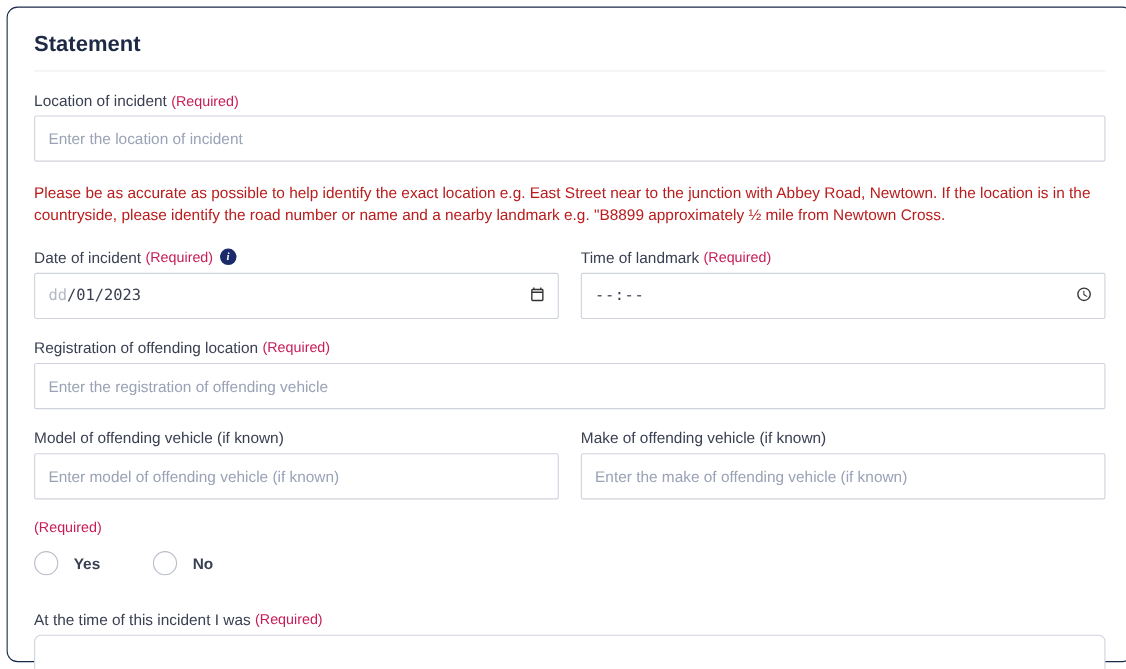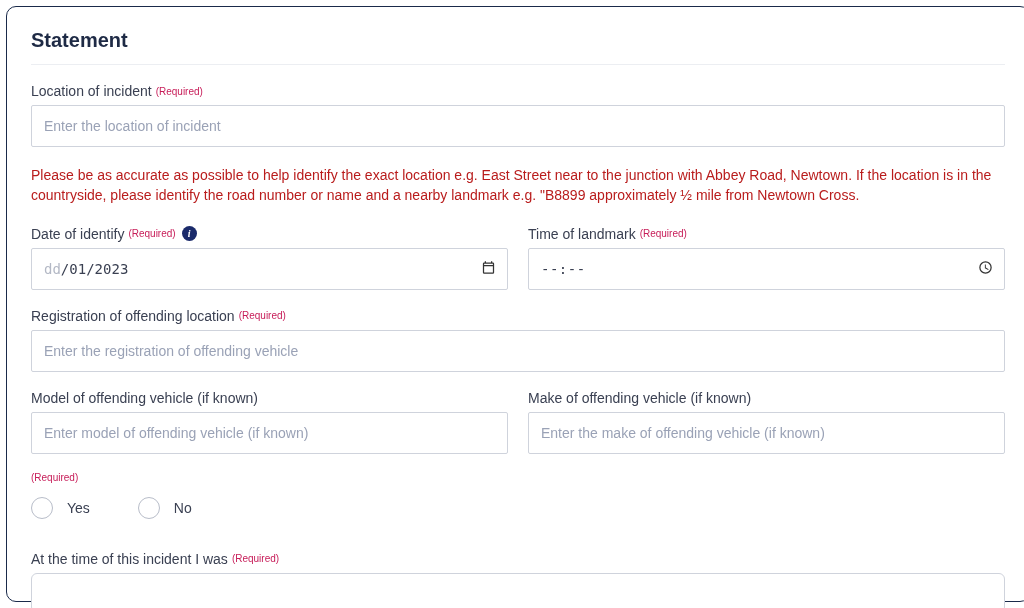--- a/index.html
+++ b/index.html
@@ -33,21 +33,21 @@
     .field-label {
       font-size: 14px;
       color: #3a4052;
       margin-bottom: 6px;
       display: flex;
       align-items: center;
       gap: 4px;
     }
     .req {
       color: #c71c58;
-      font-size: 10px;
+      font-size: 13px;
     }
     .info-icon {
       display: inline-flex;
       align-items: center;
       justify-content: center;
       width: 15px;
       height: 15px;
       border-radius: 50%;
       background: #1a2a6a;
       color: #fff;
@@ -79,20 +79,21 @@
     .row {
       display: flex;
       gap: 20px;
     }
     .col { flex: 1; display: flex; flex-direction: column; }
     .block { margin-bottom: 18px; }
     .radio-row {
       display: flex;
       gap: 48px;
       margin-top: 14px;
+      font-weight: bold;
     }
     .radio-item {
       display: flex;
       align-items: center;
       gap: 14px;
       cursor: pointer;
     }
     .radio-circle {
       width: 22px;
       height: 22px;
@@ -150,21 +151,21 @@
       <span class="req">(Required)</span>
     </div>
     <input class="input" type="text" placeholder="Enter the location of incident" style="">
   </div>
 
   <p class="helper">Please be as accurate as possible to help identify the exact location e.g. East Street near to the junction with Abbey Road, Newtown. If the location is in the countryside, please identify the road number or name and a nearby landmark e.g. "B8899 approximately ½ mile from Newtown Cross.</p>
 
   <div class="row block">
     <div class="col">
       <div class="field-label">
-        <span>Date of identify</span>
+        <span>Date of incident</span>
         <span class="req">(Required)</span>
         <span class="info-icon">i</span>
       </div>
       <div class="date-wrap">
         <div class="input fauxinput">
           <span class="date-placeholder">
             <span class="dim">dd</span><span>/</span><span>01</span><span>/</span><span>2023</span>
           </span>
         </div>
         <span class="icon">

